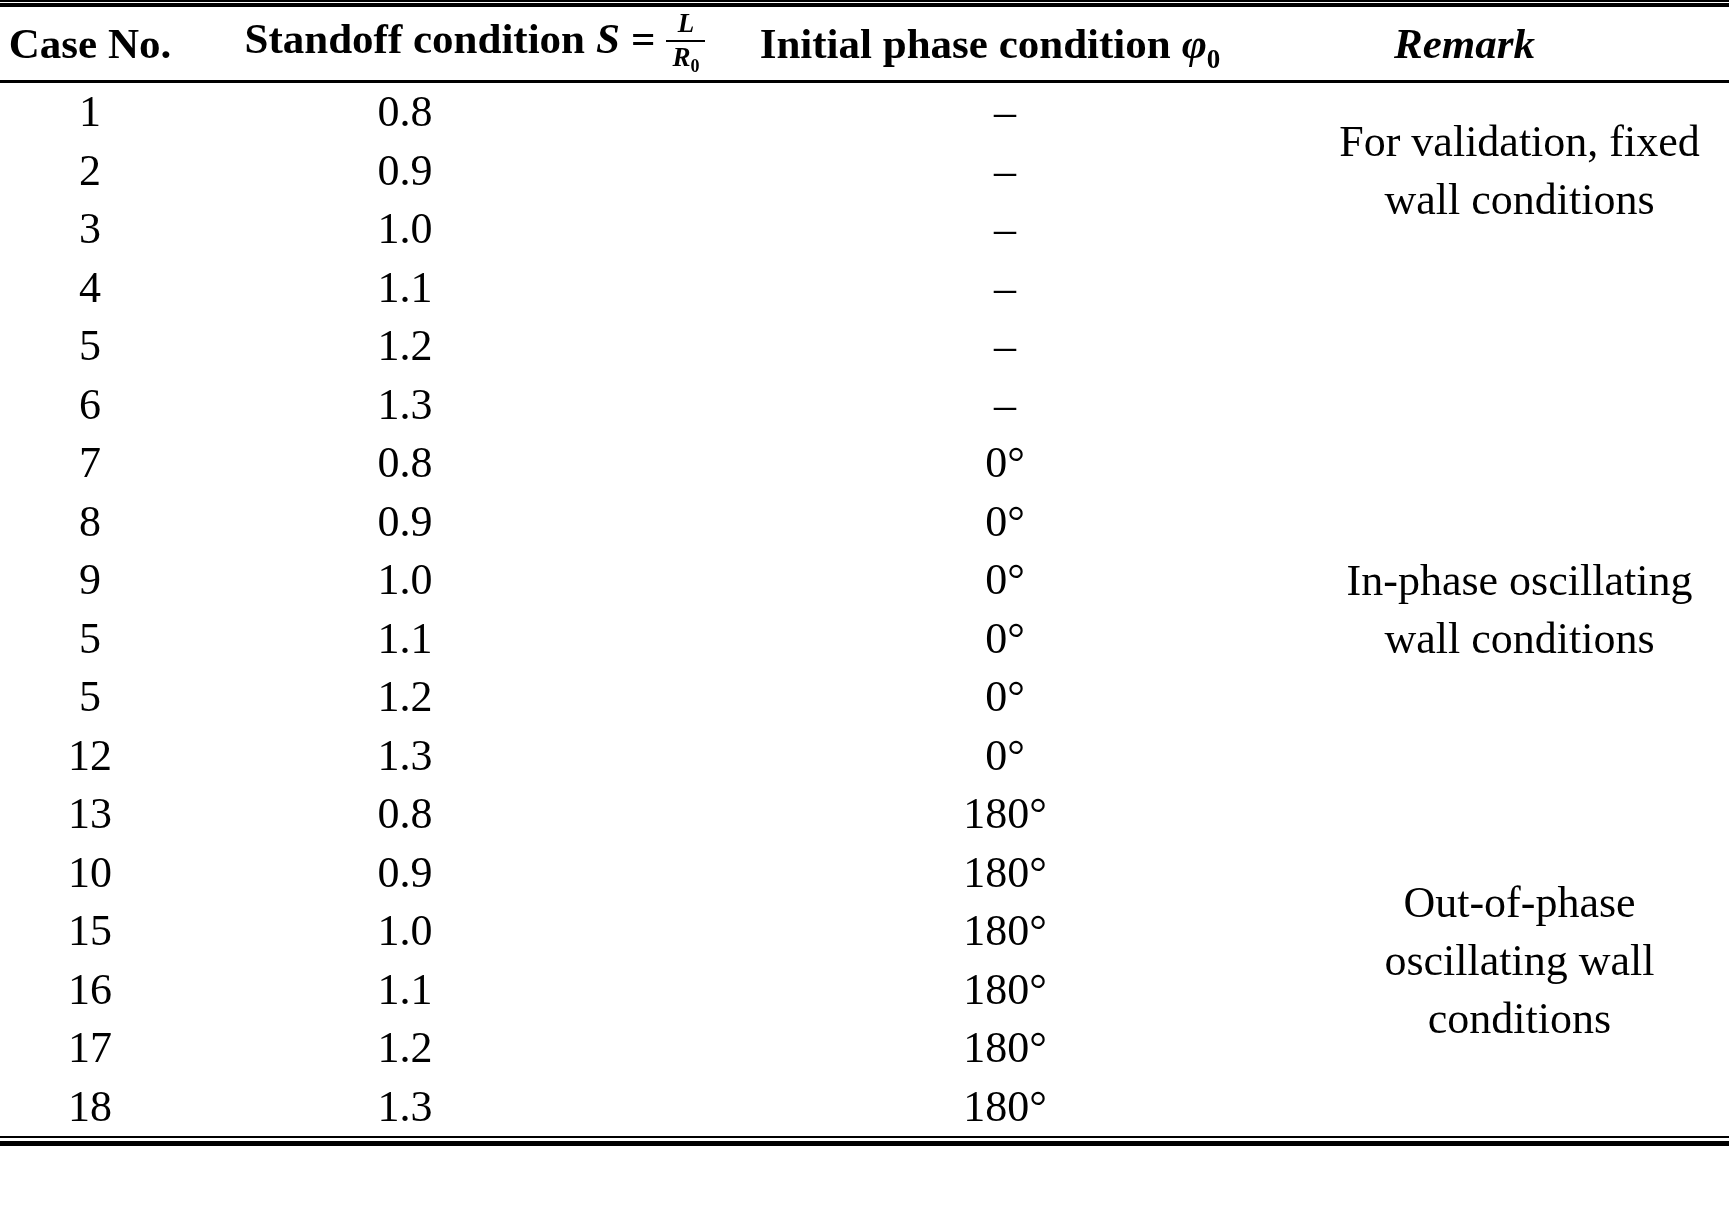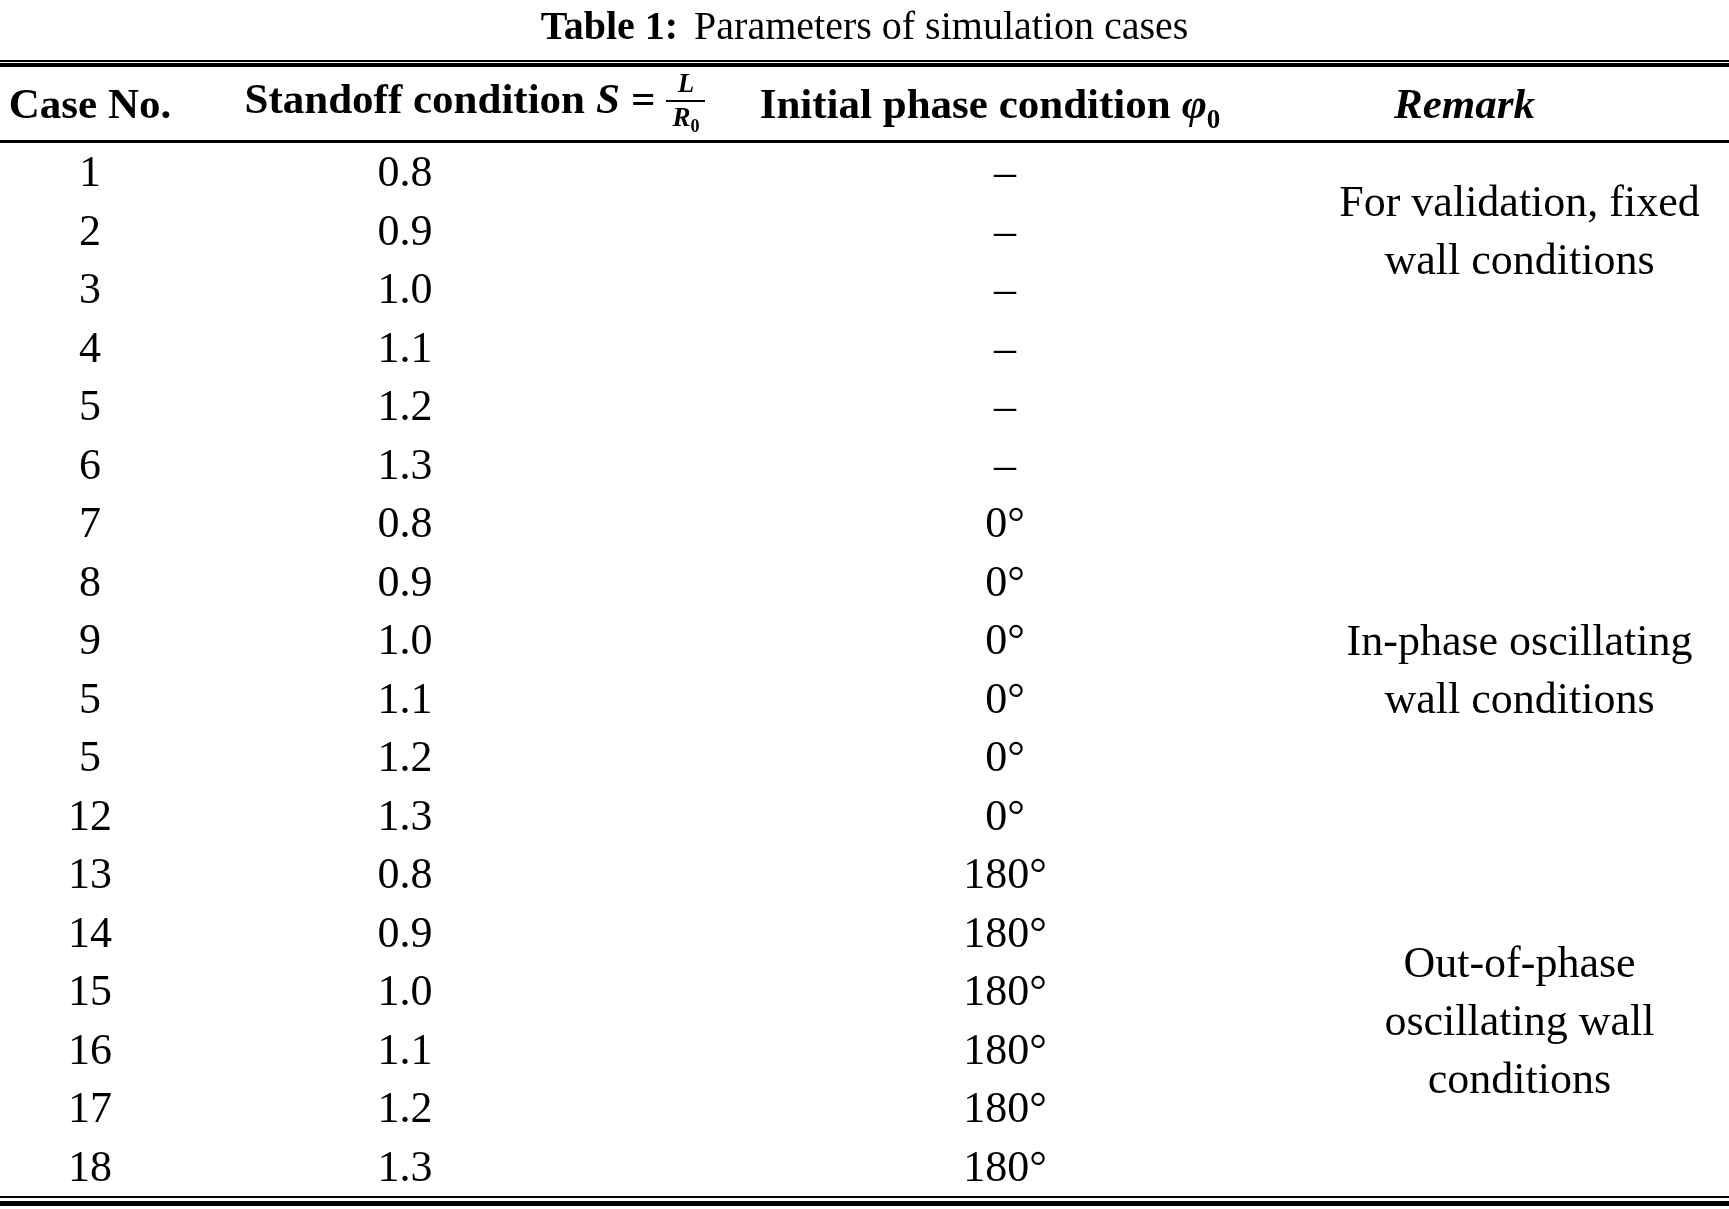--- a/index.html
+++ b/index.html
@@ -84,23 +84,20 @@
   }
   .frac .num { display: block; padding: 0 6px 1px 6px; }
   .frac .den { display: block; border-top: 2.5px solid #000; padding: 1px 6px 0 6px; }
   .frac .den .msub { vertical-align: -6px; font-size: 18px; }
 </style>
 </head>
 <body>
 
 <div class="page">
 
-  <div class="caption">
-    <span class="cap-label">Table 1:</span><span>Parameters of simulation cases</span>
-  </div>
 
   <div class="rule rule-top">
     <div class="thin"></div>
     <div class="gap1"></div>
     <div class="thick"></div>
   </div>
 
   <table class="sim-table">
     <colgroup>
       <col class="c-case">
@@ -192,21 +189,21 @@
         </tr>
         <tr>
           <td class="col-case">13</td>
           <td class="col-standoff">0.8</td>
           <td class="col-phase">180°</td>
           <td class="col-remark" rowspan="6">
             <div class="remark-text">Out-of-phase<br>oscillating wall<br>conditions</div>
           </td>
         </tr>
         <tr>
-          <td class="col-case">14</td>
+          <td class="col-case">10</td>
           <td class="col-standoff">0.9</td>
           <td class="col-phase">180°</td>
         </tr>
         <tr>
           <td class="col-case">15</td>
           <td class="col-standoff">1.0</td>
           <td class="col-phase">180°</td>
         </tr>
         <tr>
           <td class="col-case">16</td>

